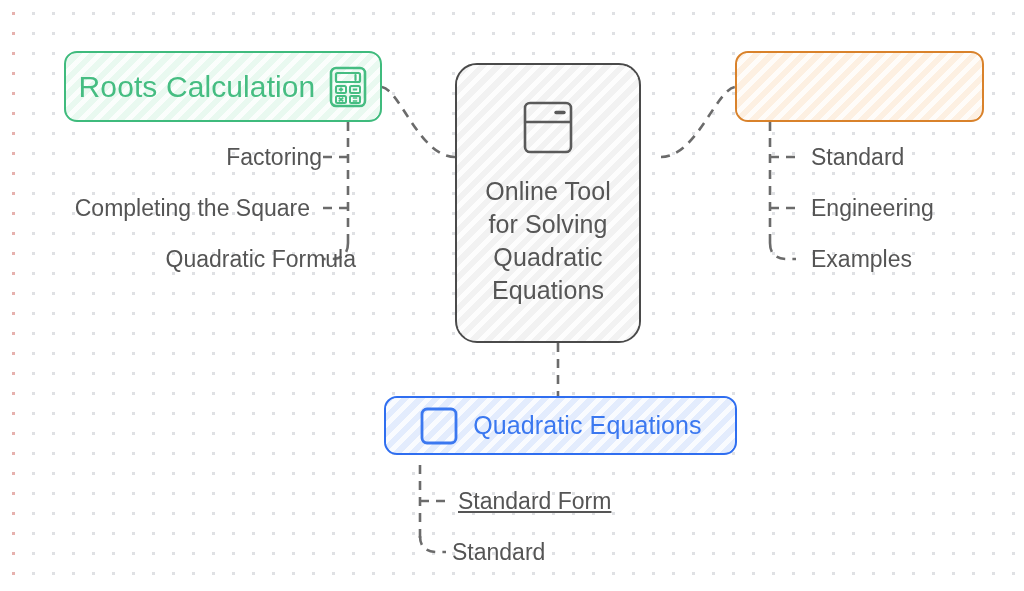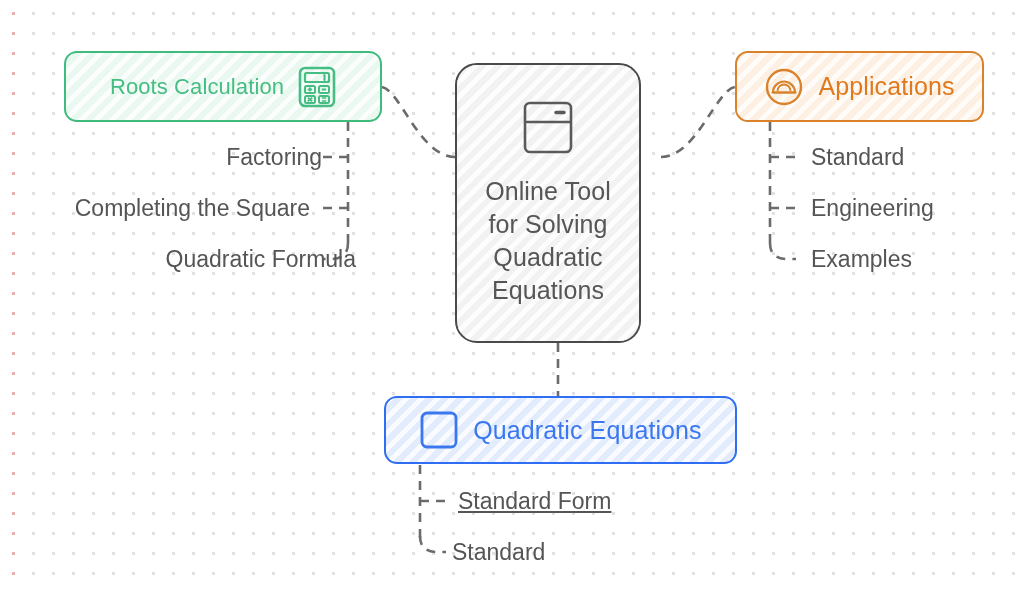--- a/index.html
+++ b/index.html
@@ -115,21 +115,21 @@
   #node-roots .hatch {
     background-image: repeating-linear-gradient(
       -45deg,
       rgba(255,255,255,0.80) 0px,
       rgba(255,255,255,0.80) 5px,
       rgba(0,0,0,0) 5px,
       rgba(0,0,0,0) 11px);
   }
   #node-roots .node-label {
     color: #46bd82;
-    font-size: 22px;
+    font-size: 30px;
   }
 
   
   #node-applications {
     left: 735px;
     top: 51px;
     width: 249px;
     height: 71px;
     border: 2.5px solid #d9822b;
     background-color: #fdf0e2;
@@ -145,21 +145,21 @@
   #node-applications .node-label {
     color: #e07a1f;
     font-size: 25px;
   }
 
   
   #node-quadratic {
     left: 384px;
     top: 396px;
     width: 353px;
-    height: 68px;
+    height: 59px;
     border: 2.5px solid #2f6ef0;
     background-color: #e3ecfd;
   }
   #node-quadratic .hatch {
     background-image: repeating-linear-gradient(
       -45deg,
       rgba(255,255,255,0.80) 0px,
       rgba(255,255,255,0.80) 5px,
       rgba(0,0,0,0) 5px,
       rgba(0,0,0,0) 11px);
@@ -258,31 +258,20 @@
           <line x1="14.2" y1="31.6" x2="9.8" y2="35.4" stroke="#46bd82" stroke-width="1.8"></line>
           <line x1="23.8" y1="32" x2="28.2" y2="32" stroke="#46bd82" stroke-width="1.6"></line>
           <line x1="23.8" y1="35" x2="28.2" y2="35" stroke="#46bd82" stroke-width="1.6"></line>
         </svg>
       </span>
     </div>
   </div>
 
   <div class="node" id="node-applications">
     <div class="hatch"></div>
-    <div class="inner">
-      <span>
-        <svg class="icon-svg" width="40" height="40" viewBox="0 0 40 40" xmlns="http://www.w3.org/2000/svg">
-          <circle cx="20" cy="20" r="17" fill="none" stroke="#d9822b" stroke-width="2.4"></circle>
-          <path d="M 9 25.5 A 11 11 0 0 1 31 25.5 Z" fill="none" stroke="#d9822b" stroke-width="2.2" stroke-linejoin="round"></path>
-          <path d="M 13.5 24 A 6.5 6.5 0 0 1 26.5 24" fill="none" stroke="#d9822b" stroke-width="2"></path>
-          <line x1="8.5" y1="25.5" x2="31.5" y2="25.5" stroke="#d9822b" stroke-width="2.2" stroke-linecap="round"></line>
-        </svg>
-      </span>
-      <span class="node-label">Applications</span>
-    </div>
   </div>
 
   <div class="node" id="node-quadratic">
     <div class="hatch"></div>
     <div class="inner">
       <span>
         <svg class="icon-svg" width="40" height="40" viewBox="0 0 40 40" xmlns="http://www.w3.org/2000/svg">
           <rect x="3" y="3" width="34" height="34" rx="5" ry="5" fill="none" stroke="#3b78f0" stroke-width="2.8"></rect>
         </svg>
       </span>

